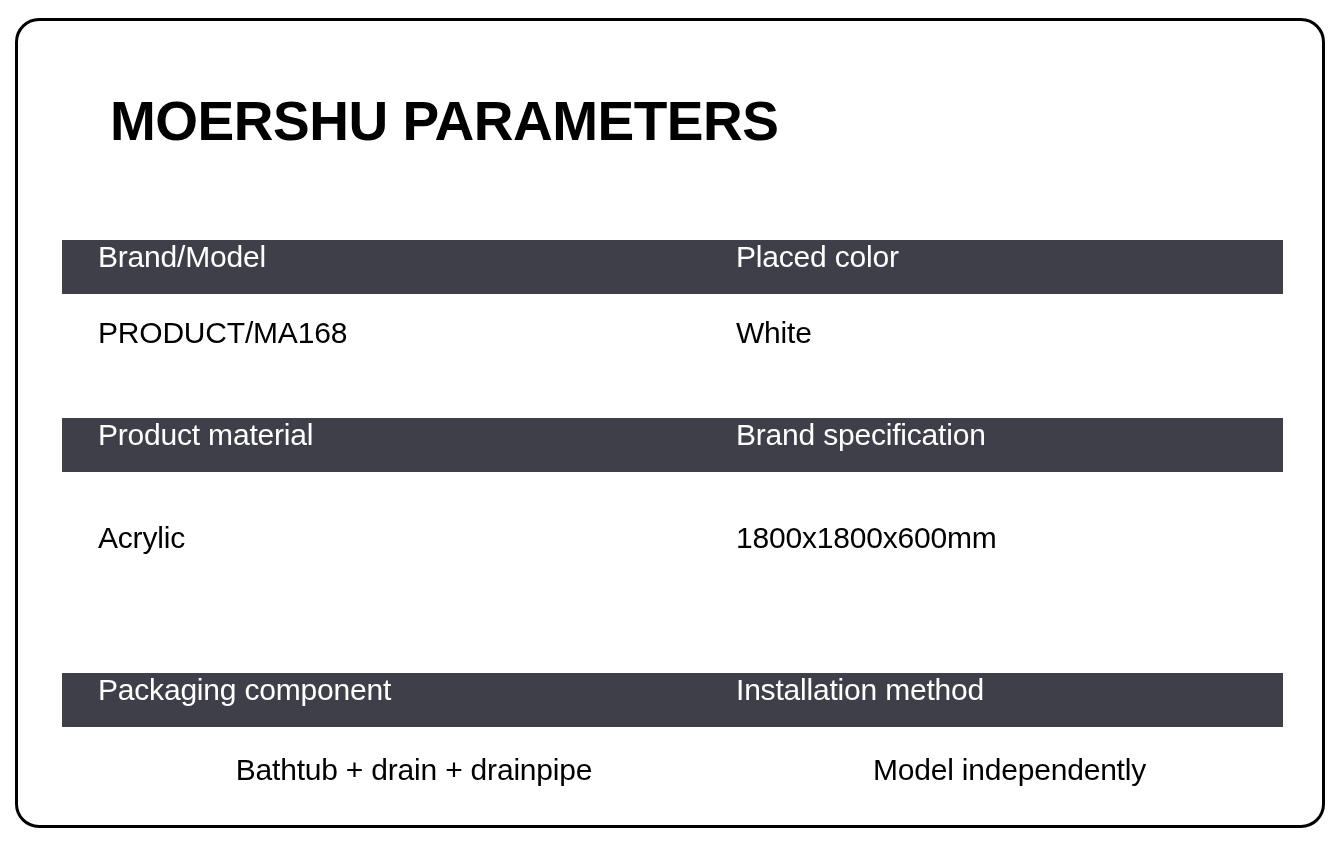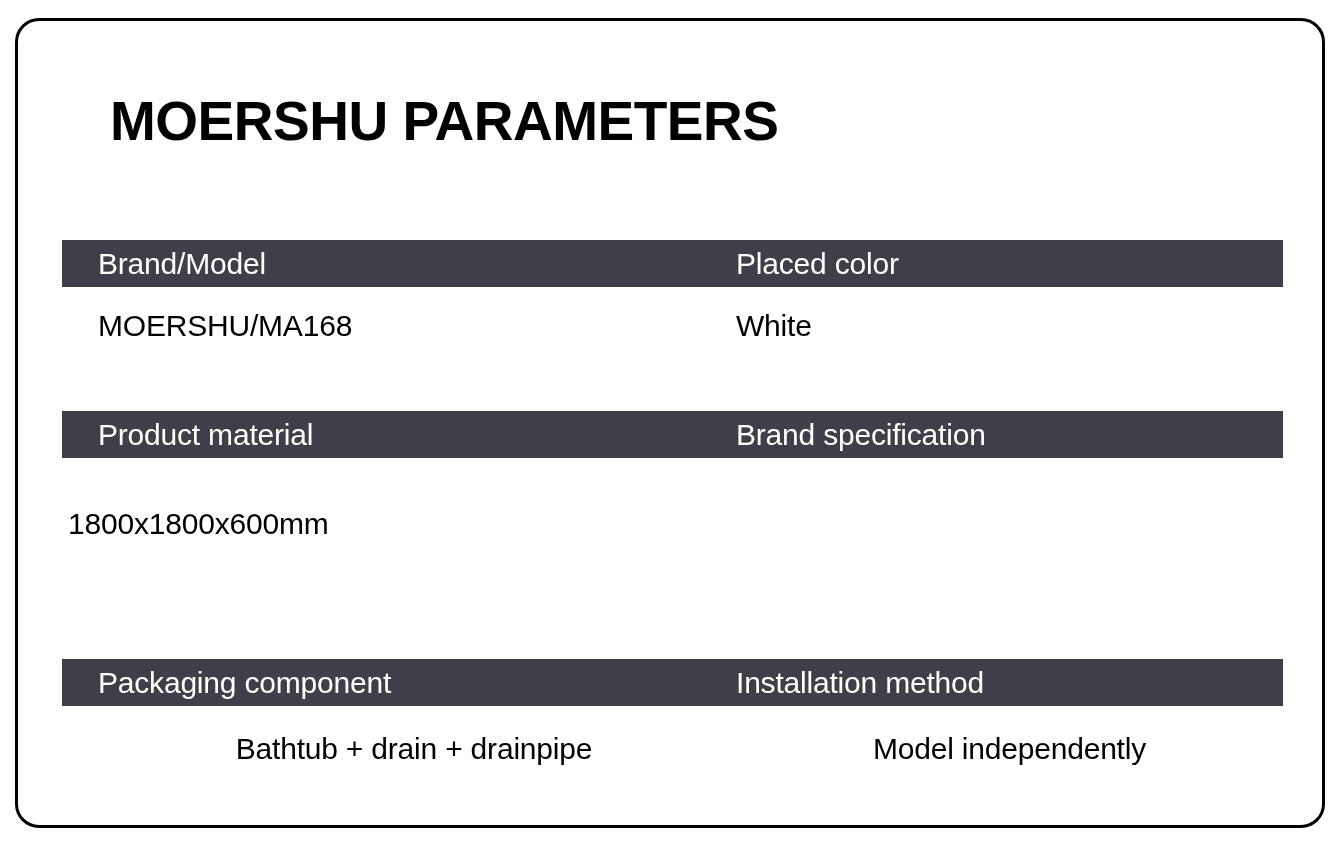--- a/index.html
+++ b/index.html
@@ -56,24 +56,23 @@
   }
 
   .table-section {
     position: relative;
     width: 100%;
   }
 
   .header-bar {
     position: relative;
     width: 100%;
-    height: 47px;
+    height: 54px;
     background: #3f3f4a;
     display: flex;
-    align-items: center;
     box-sizing: border-box;
   }
 
   .value-row {
     position: relative;
     width: 100%;
     display: flex;
     align-items: center;
     box-sizing: border-box;
   }
@@ -128,31 +127,32 @@
   <div id="page-title">MOERSHU PARAMETERS</div>
 
   <div id="param-table">
 
     <div class="table-section section-1">
       <div class="header-bar">
         <div class="cell-left">Brand/Model</div>
         <div class="cell-right">Placed color</div>
       </div>
       <div class="value-row">
-        <div class="cell-left">MOERSHU/MA168</div>
+        <div class="cell-left">PRODUCT/MA168</div>
         <div class="cell-right">White</div>
       </div>
     </div>
 
     <div class="table-section section-2">
       <div class="header-bar">
         <div class="cell-left">Product material</div>
         <div class="cell-right">Brand specification</div>
       </div>
       <div class="value-row">
+        <div class="cell-left">Acrylic</div>
         <div class="cell-right">1800x1800x600mm</div>
       </div>
     </div>
 
     <div class="table-section section-3">
       <div class="header-bar">
         <div class="cell-left">Packaging component</div>
         <div class="cell-right">Installation method</div>
       </div>
       <div class="value-row">

